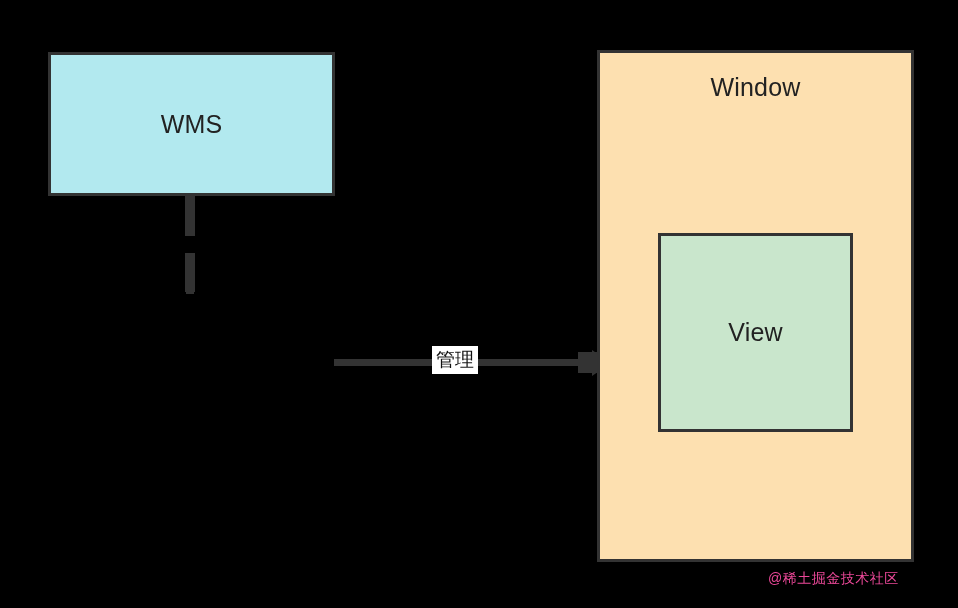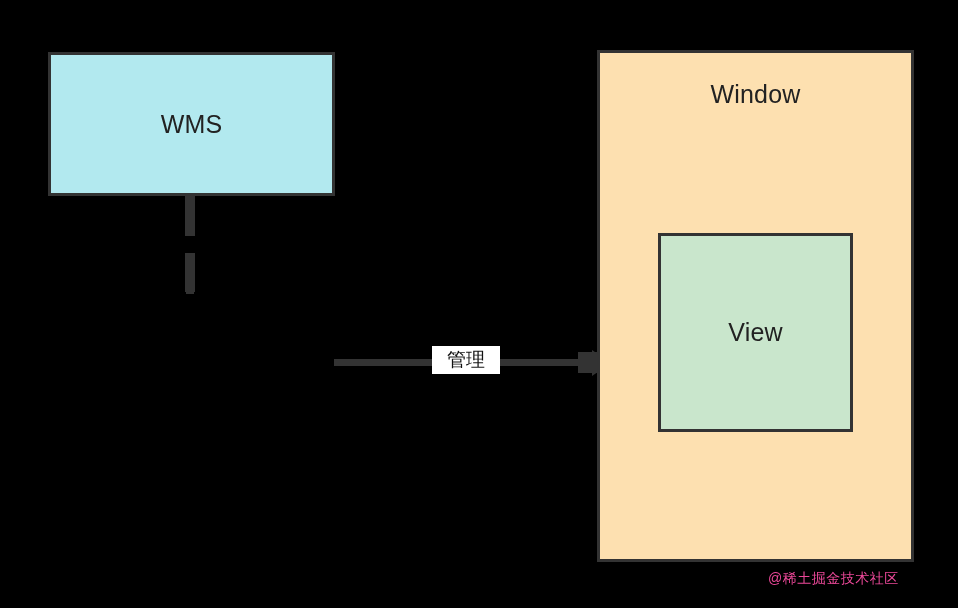--- a/index.html
+++ b/index.html
@@ -53,21 +53,21 @@
   #window-node {
     left: 597px;
     top: 50px;
     width: 317px;
     height: 512px;
     background: #fde0b0;
     align-items: flex-start;
     justify-content: center;
   }
   #window-title {
-    margin-top: 27px;
+    margin-top: 20px;
     font-size: 25px;
     color: #222222;
     text-align: center;
   }
 
   
   #view-node {
     left: 658px;
     top: 217px;
     width: 195px;
@@ -136,21 +136,21 @@
     border-left: 19px solid #333333;
   }
   #manage-edge-label {
     position: absolute;
     left: 432px;
     top: 346px;
     background: #ffffff;
     color: #111111;
     font-size: 19px;
     line-height: 24px;
-    padding: 2px 15px;
+    padding: 2px 4px;
     white-space: nowrap;
   }
 
   
   #watermark {
     position: absolute;
     left: 768px;
     top: 570px;
     color: #ec4899;
     font-size: 14px;

